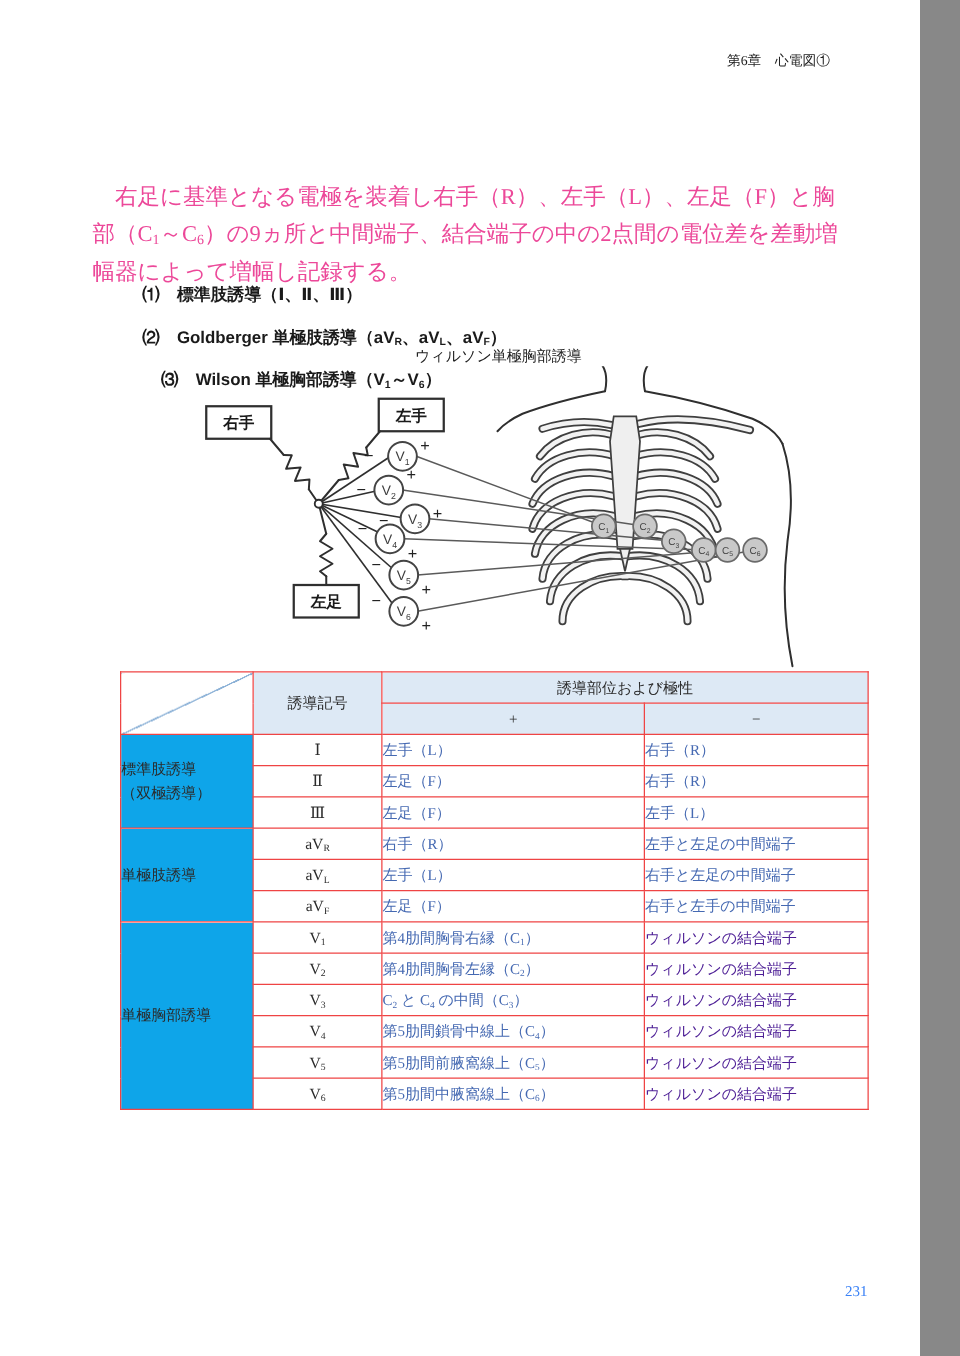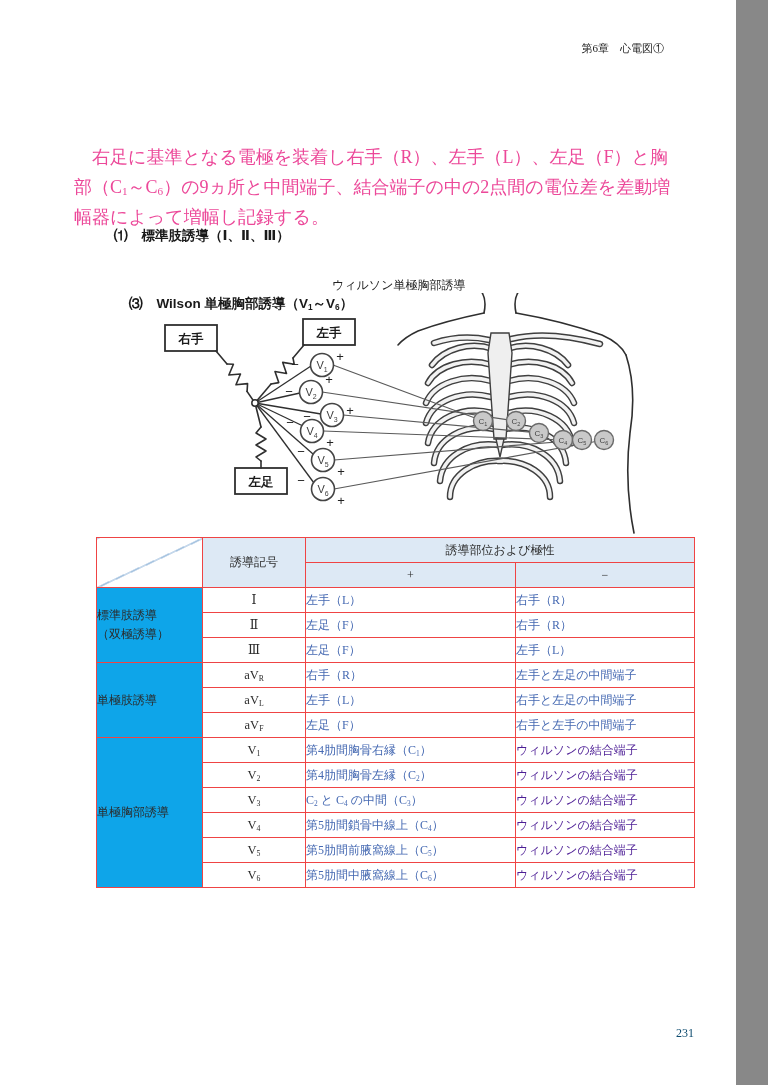--- a/index.html
+++ b/index.html
@@ -41,34 +41,37 @@
   table.lead td{border:1px solid #ef4444;height:24px;padding:0;overflow:hidden;white-space:nowrap;}
   table.lead{border:1.5px solid #79a3cd;}
   td.hd{background:#dde9f5;text-align:center;}
   td.diag{background:#ffffff;
           background-image:linear-gradient(to bottom right,transparent calc(50% - .6px),#8ab0d6 calc(50% - .6px),#8ab0d6 calc(50% + .6px),transparent calc(50% + .6px));}
   td.group{background:#0ea5e9;text-align:left;line-height:1.55;color:#2b2b2b;}
   td.sym{text-align:center;font-size:12.5px;}
   td.val{padding-left:10px;}
   .blue{color:#4569b2;}
   .gray{color:#4c1d95;}
-  #page-number{left:676px;top:1026px;font-size:12px;color:#0c4a6e;}
+  #page-number{left:676px;top:1026px;font-size:12px;color:#3b82f6;}
 </style>
 </head>
 <body>
 
 <div id="page">
 
   <div class="abs" id="chapter-header">第6章　心電図①</div>
 
 
   <p class="abs" id="intro"><span>右足に基準となる電極を装着し右手（R）、左手（L）、左足（F）と胸部（C</span><sub>1</sub><span>～C</span><sub>6</sub><span>）の9ヵ所と中間端子、結合端子の中の2点間の電位差を差動増幅器によって増幅し記録する。</span></p>
 
   <div class="item-row" style="top:186px;">
     <span class="num">⑴</span><span><span>標準肢誘導（Ⅰ、Ⅱ、Ⅲ）</span></span>
+  </div>
+  <div class="item-row" style="top:220px;">
+    <span class="num">⑵</span><span><span>Goldberger 単極肢誘導（aV</span><sub>R</sub><span>、aV</span><sub>L</sub><span>、aV</span><sub>F</sub><span>）</span></span>
   </div>
   <div class="item-row" style="top:254px;padding-left:15px;">
     <span class="num">⑶</span><span><span>Wilson 単極胸部誘導（V</span><sub>1</sub><span>～V</span><sub>6</sub><span>）</span></span>
   </div>
 
   <div class="abs" id="figure-caption">ウィルソン単極胸部誘導</div>
 
   <svg class="abs" id="lead-figure" width="600" height="242" viewBox="0 0 600 242">
     <defs>
       <g id="bones">

